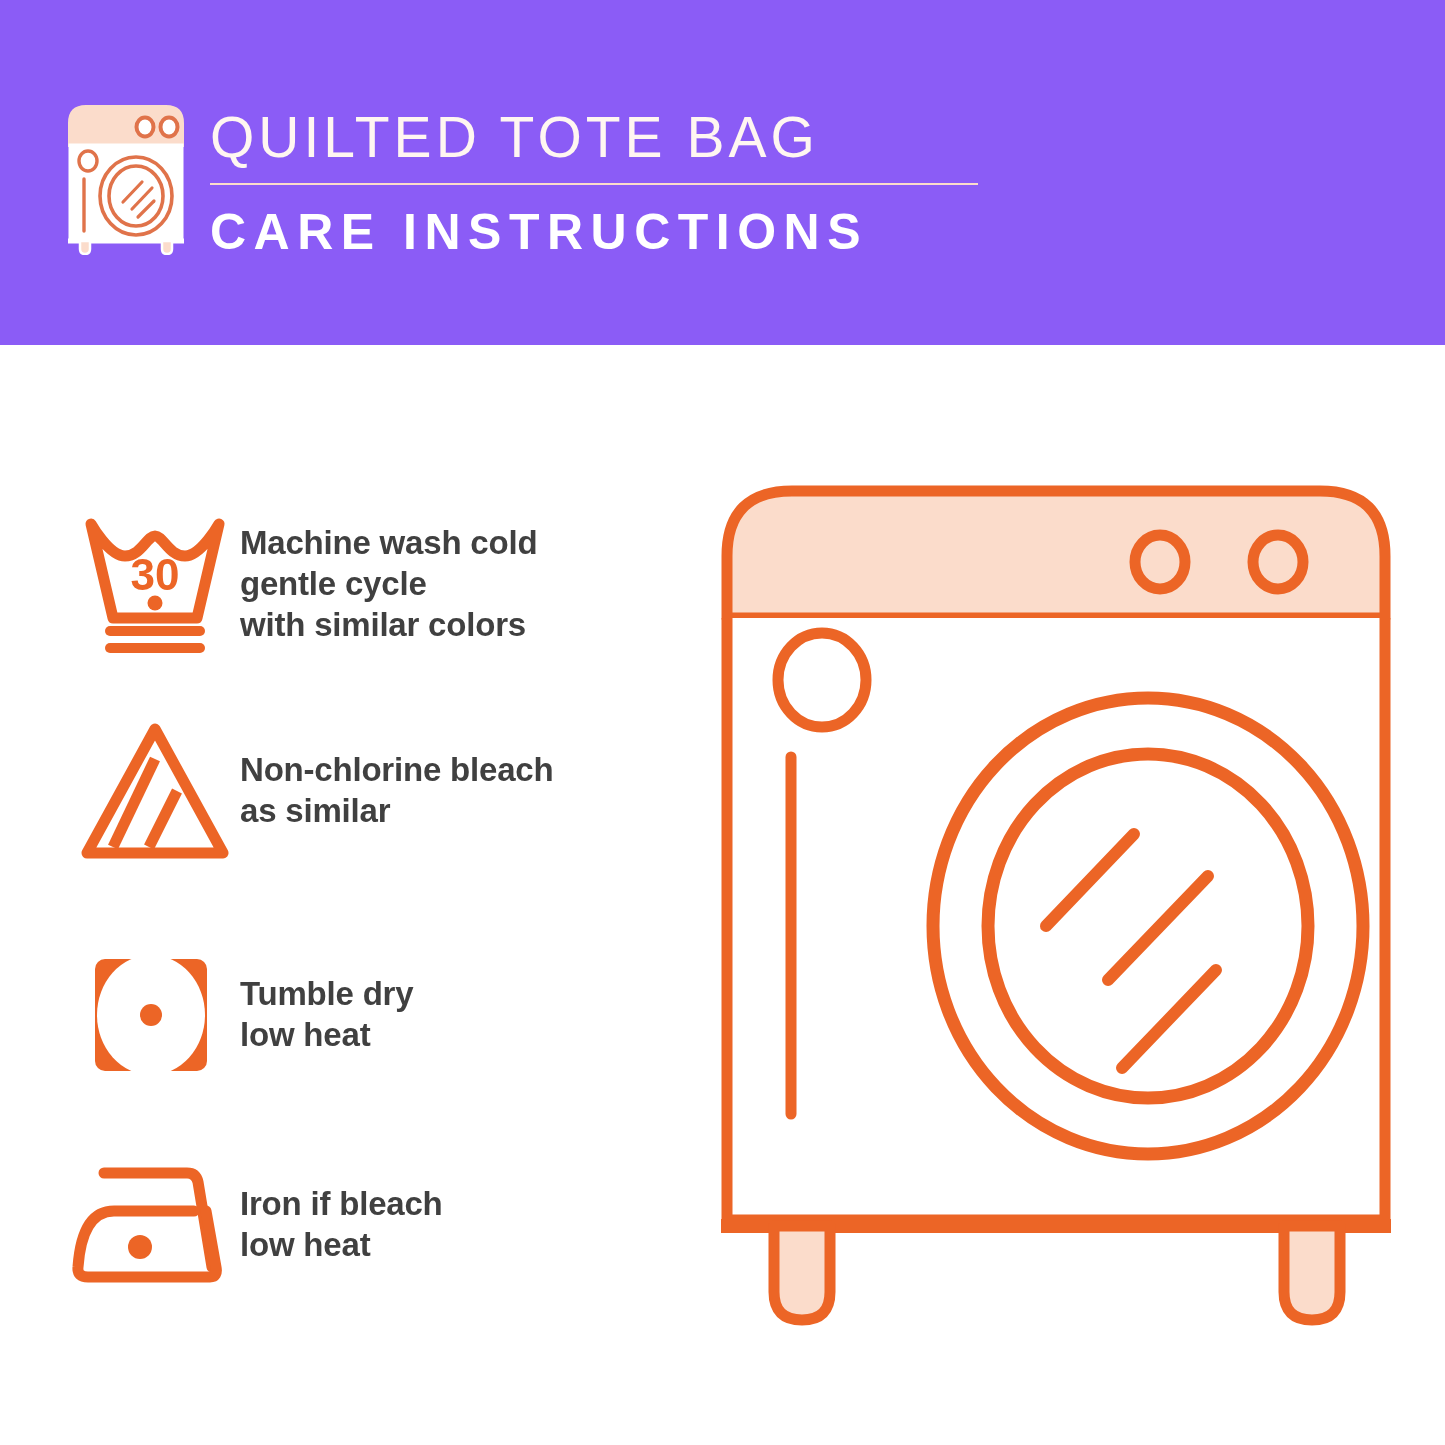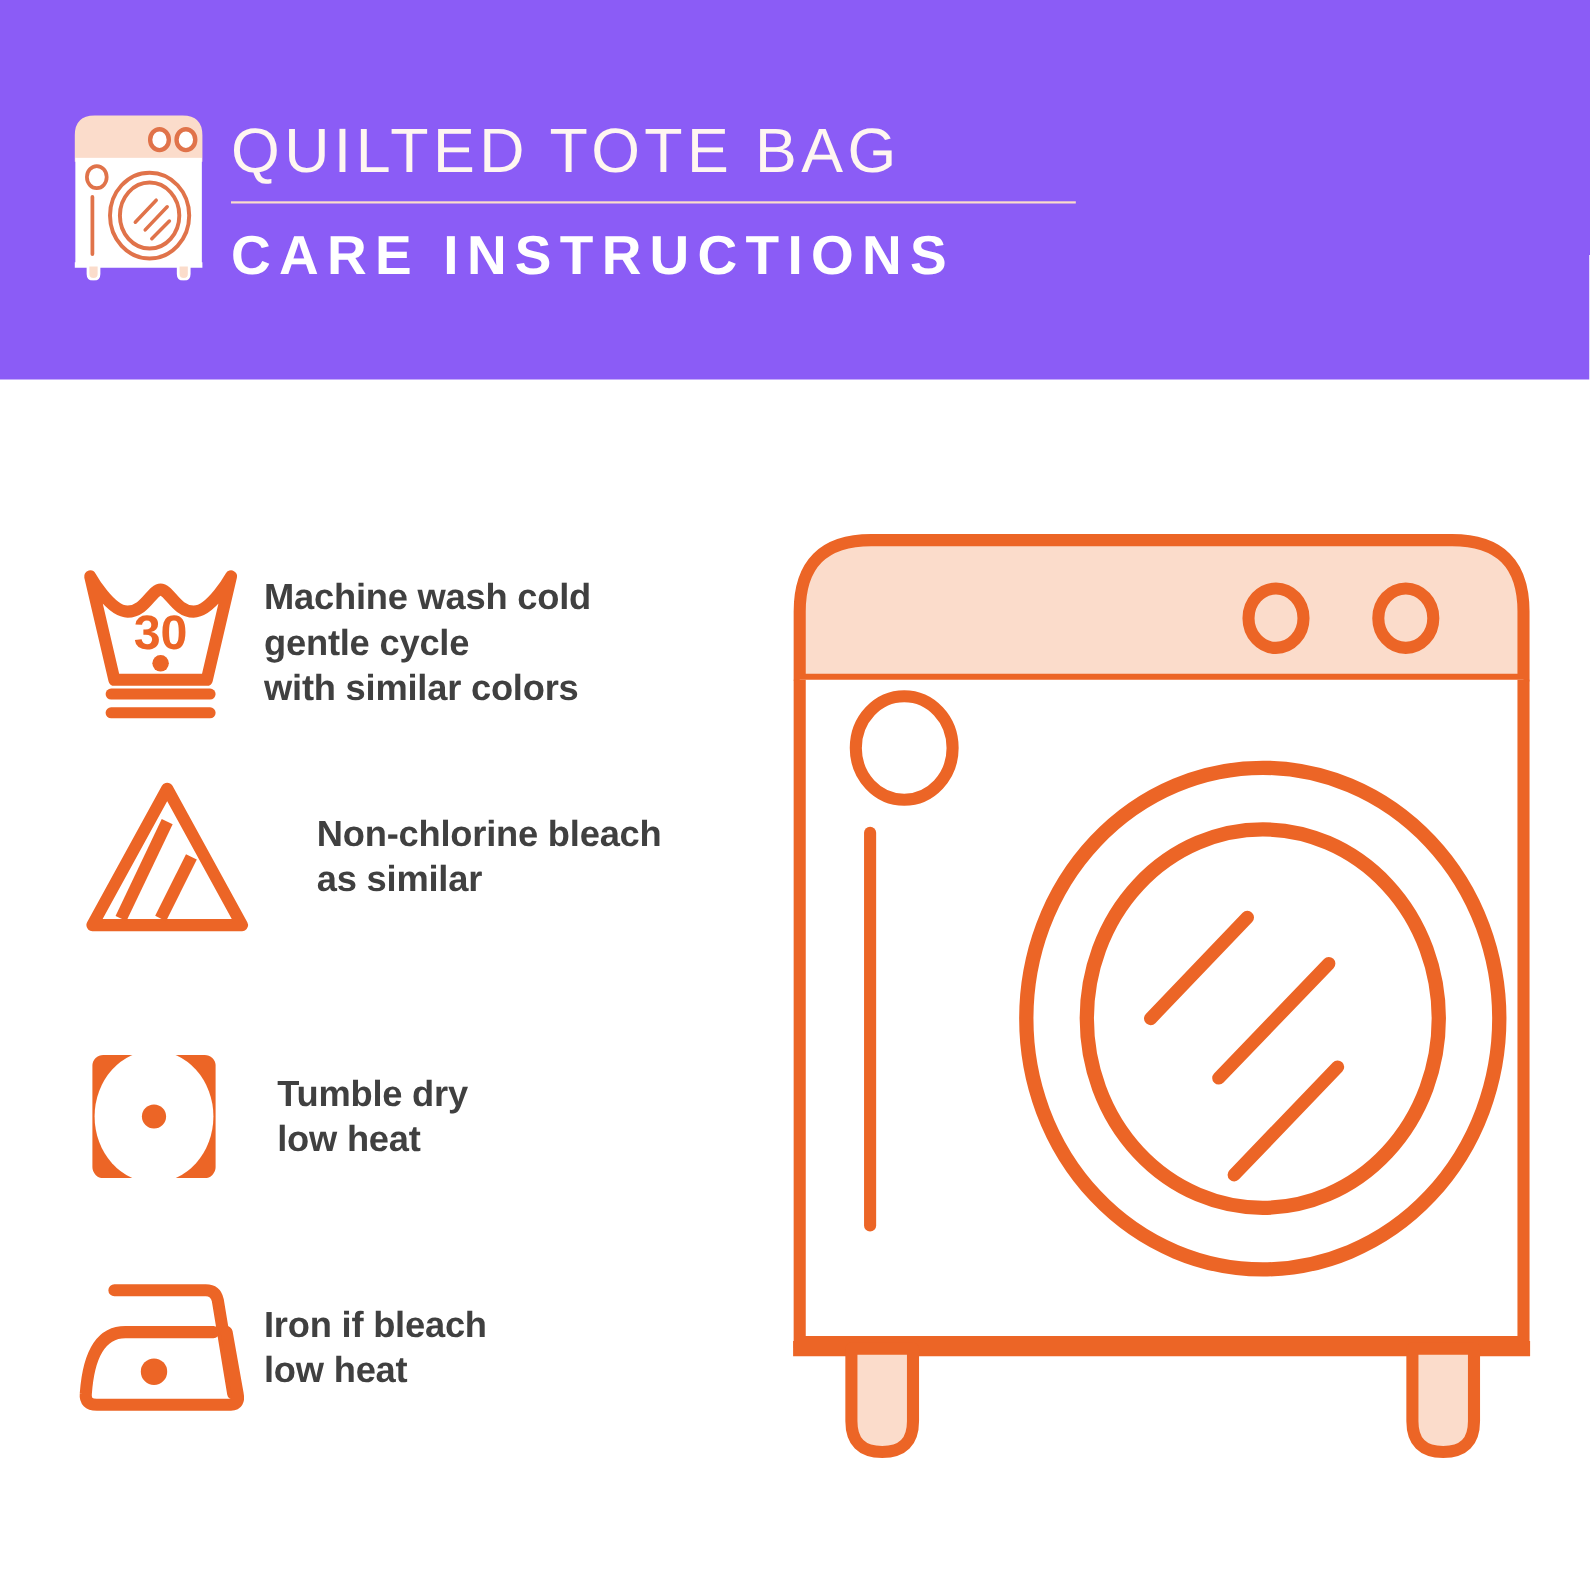--- a/index.html
+++ b/index.html
@@ -81,40 +81,40 @@
     width: 620px;
     display: flex;
     align-items: flex-start;
   }
 
   .care-row-icon {
     width: 170px;
     flex: 0 0 170px;
     display: flex;
     align-items: flex-start;
-    justify-content: flex-start;
+    justify-content: center;
   }
 
   .care-row-text {
     font-size: 33px;
     line-height: 41px;
     color: #404040;
     font-weight: 700;
     letter-spacing: -0.2px;
     padding-top: 6px;
   }
 
   #care-row-wash   { top: 165px; }
-  #care-row-bleach { top: 360px; gap: 48px; }
+  #care-row-bleach { top: 372px; }
   #care-row-dry    { top: 598px; }
   #care-row-iron   { top: 810px; }
 
   #care-row-wash   .care-row-text { padding-top: 12px; }
   #care-row-bleach .care-row-text { padding-top: 32px; }
-  #care-row-dry    .care-row-text { padding-top: 30px; margin-left: 12px; }
+  #care-row-dry    .care-row-text { padding-top: 30px; }
   #care-row-iron   .care-row-text { padding-top: 28px; }
 
   
   #machine-illustration {
     position: absolute;
     left: 716px;
     top: 480px;
     width: 680px;
     height: 890px;
   }

